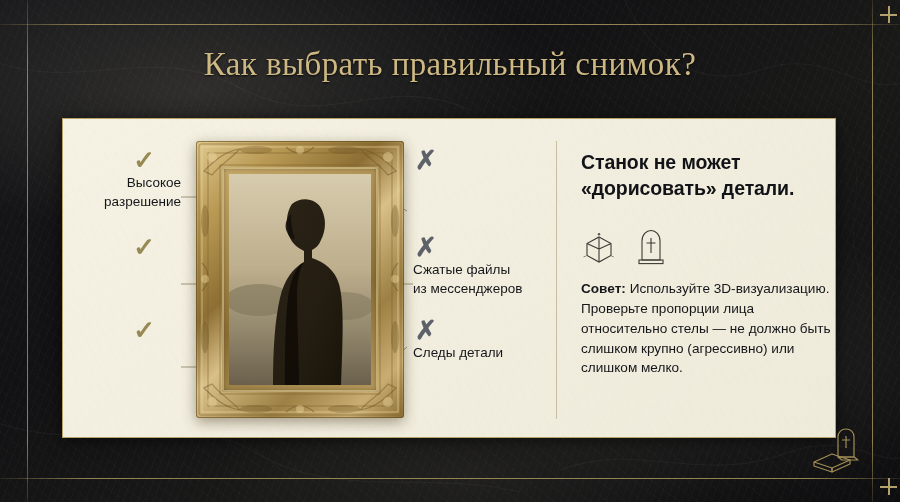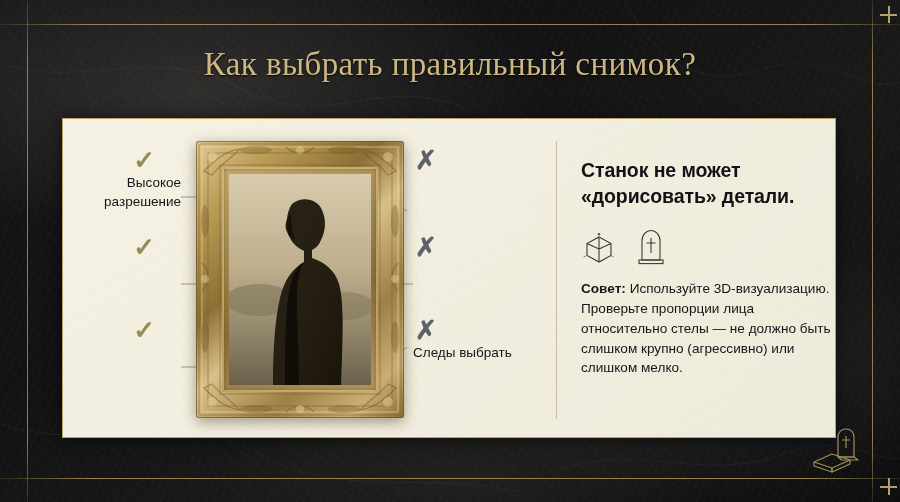--- a/index.html
+++ b/index.html
@@ -80,21 +80,21 @@
   .left-col { text-align:right; }
   .left-col .mark { display:block; margin-right:26px; }
   .right-col { text-align:left; }
   .right-col .mark { display:block; margin-left:2px; }
 
   
   .conn { position:absolute; pointer-events:none; }
 
   
   #right-head {
-    position:absolute; left:518px; top:38px; width:250px;
+    position:absolute; left:518px; top:30px; width:250px;
     font-size:19.5px; line-height:1.34; font-weight:bold; color:#121316;
     letter-spacing:-.1px;
   }
   #icons-row { position:absolute; left:519px; top:108px; display:flex; gap:18px; align-items:flex-end; }
   #tip {
     position:absolute; left:518px; top:160px; width:258px;
     font-size:13.6px; line-height:1.46; color:#15161a;
   }
   #tip b { font-weight:bold; }
 
@@ -176,24 +176,25 @@
     </div>
     <div class="lbl-group left-col" style="left:0; top:198px; width:118px;">
       <span class="mark check">✓</span>
     </div>
 
     <div class="lbl-group right-col" style="left:350px; top:28px; width:140px;">
       <span class="mark cross">✗</span>
     </div>
     <div class="lbl-group right-col" style="left:350px; top:115px; width:145px;">
       <span class="mark cross">✗</span>
+      <span class="lbl-text">Сжатые файлы<br>из мессенджеров</span>
     </div>
     <div class="lbl-group right-col" style="left:350px; top:198px; width:145px;">
       <span class="mark cross">✗</span>
-      <span class="lbl-text">Следы выбрать</span>
+      <span class="lbl-text">Следы детали</span>
     </div>
 
     <div id="frame-wrap">
       <div class="frame-outer"></div>
 
       <svg class="frame-orn" width="208" height="277" viewBox="0 0 208 277">
         <g fill="none" stroke="#7d6128" stroke-opacity="0.55" stroke-width="1">
           <rect x="3" y="3" width="202" height="271" rx="2"></rect>
           <rect x="12" y="12" width="184" height="253"></rect>
           <rect x="24" y="24" width="160" height="229"></rect>

